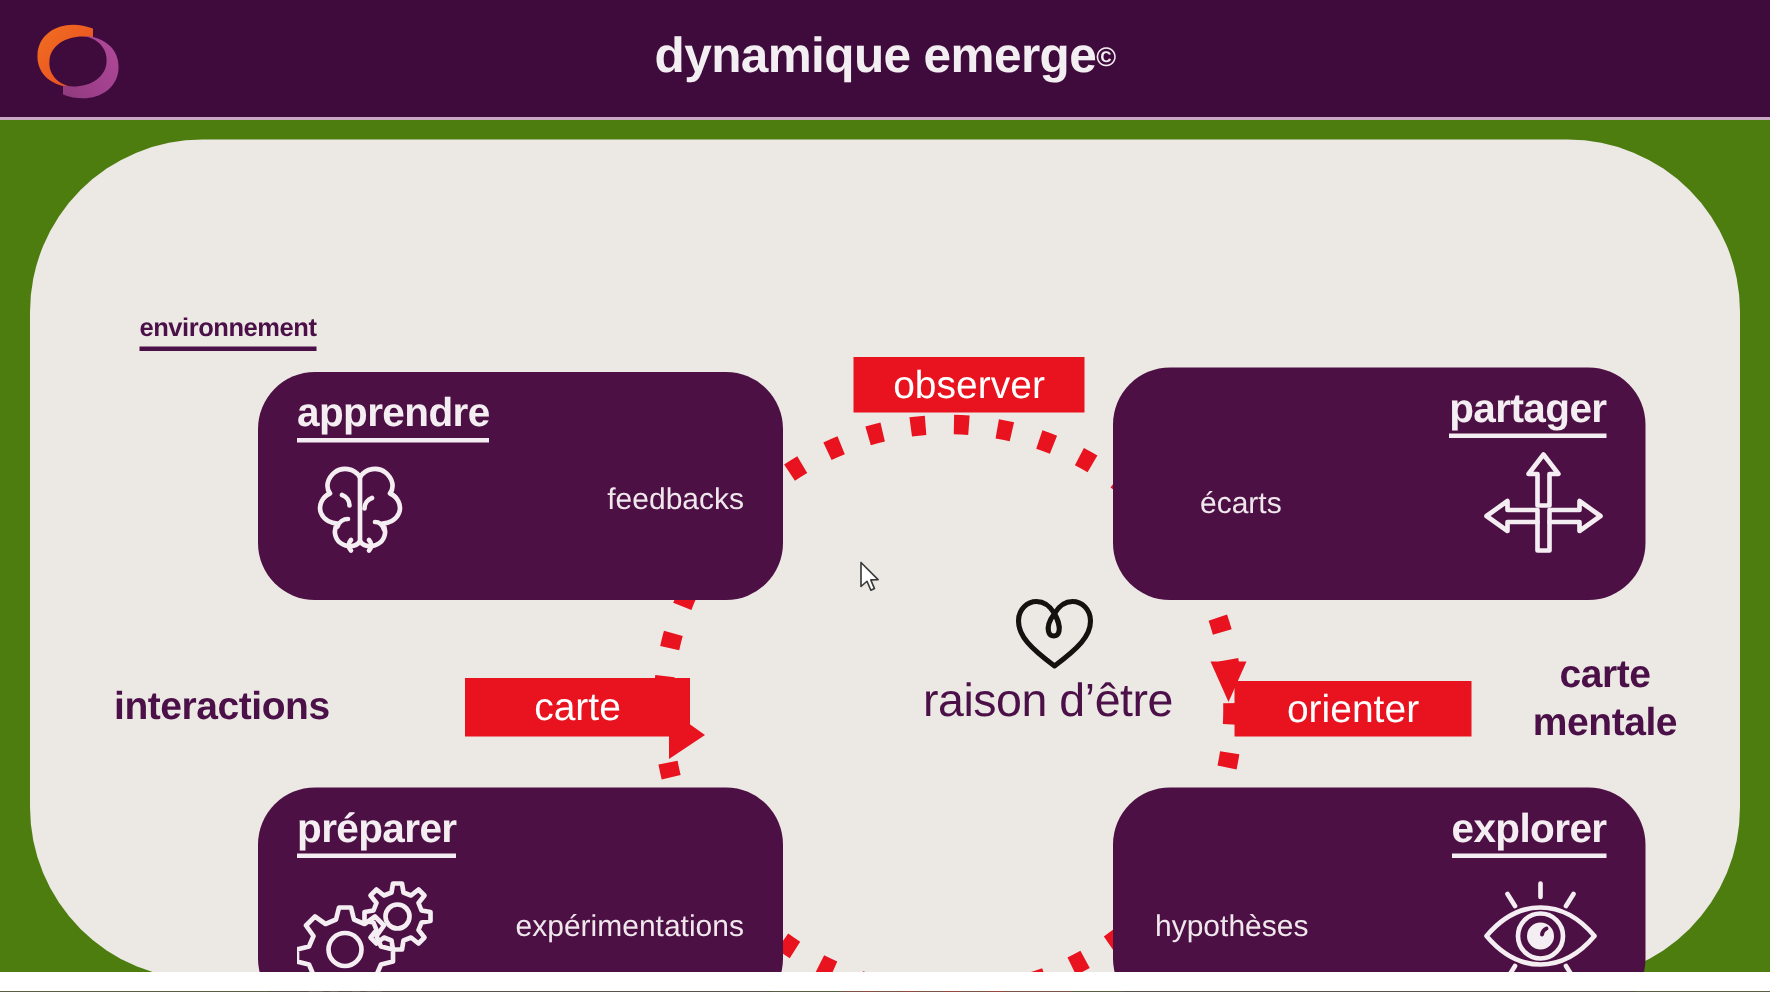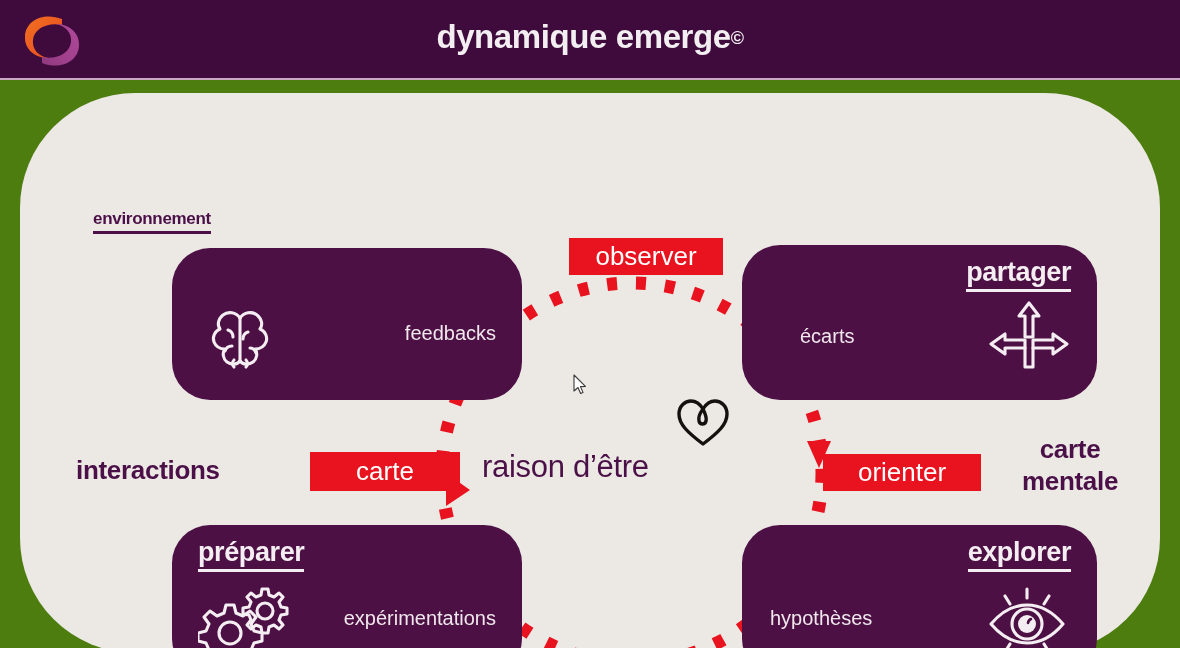--- a/index.html
+++ b/index.html
@@ -150,21 +150,21 @@
   
   #heart-icon {
     position: absolute;
     left: 655px; top: 305px;
     width: 56px; height: 50px;
   }
   #raison {
     position: absolute;
     left: 462px; top: 356px;
     width: 300px;
-    text-align: left;
+    text-align: right;
     color: #4a1047;
     font-size: 31px;
     letter-spacing: -0.3px;
     white-space: nowrap;
   }
 
   
   #cursor {
     position: absolute;
     left: 573px; top: 374px;
@@ -211,20 +211,21 @@
     </div>
 
     <div class="lbl-dark" id="lbl-environnement">environnement</div>
     <div class="lbl-dark" id="lbl-interactions">interactions</div>
     <div class="lbl-dark" id="lbl-carte">
       <div>carte</div>
       <div>mentale</div>
     </div>
 
     <div class="card" id="card-apprendre">
+      <div class="card-title tl">apprendre</div>
       <div class="card-icon" id="icon-apprendre">
         <svg viewBox="0 0 72 76" width="72" height="76" fill="none" stroke="#f4eef2" stroke-width="3.1" stroke-linecap="round" stroke-linejoin="round">
           <path d="M36 12c-4-6-12-7-17-3s-6 10-3 14c-5 2-8 8-6 13s7 7 11 7c-3 4-2 10 2 13s10 3 13-1"></path>
           <path d="M36 12c4-6 12-7 17-3s6 10 3 14c5 2 8 8 6 13s-7 7-11 7c3 4 2 10-2 13s-10 3-13-1"></path>
           <path d="M36 12v43"></path>
           <path d="M24 24c3 1 5 4 5 7M28 40c-3 0-6 2-7 5M44 26c-3 1-5 4-5 7M46 42c3 0 5 2 6 5"></path>
           <path d="M30 54c-2 2-2 5 0 7M42 54c2 2 2 5 0 7"></path>
         </svg>
       </div>
       <div class="card-sub" id="sub-apprendre">feedbacks</div>

